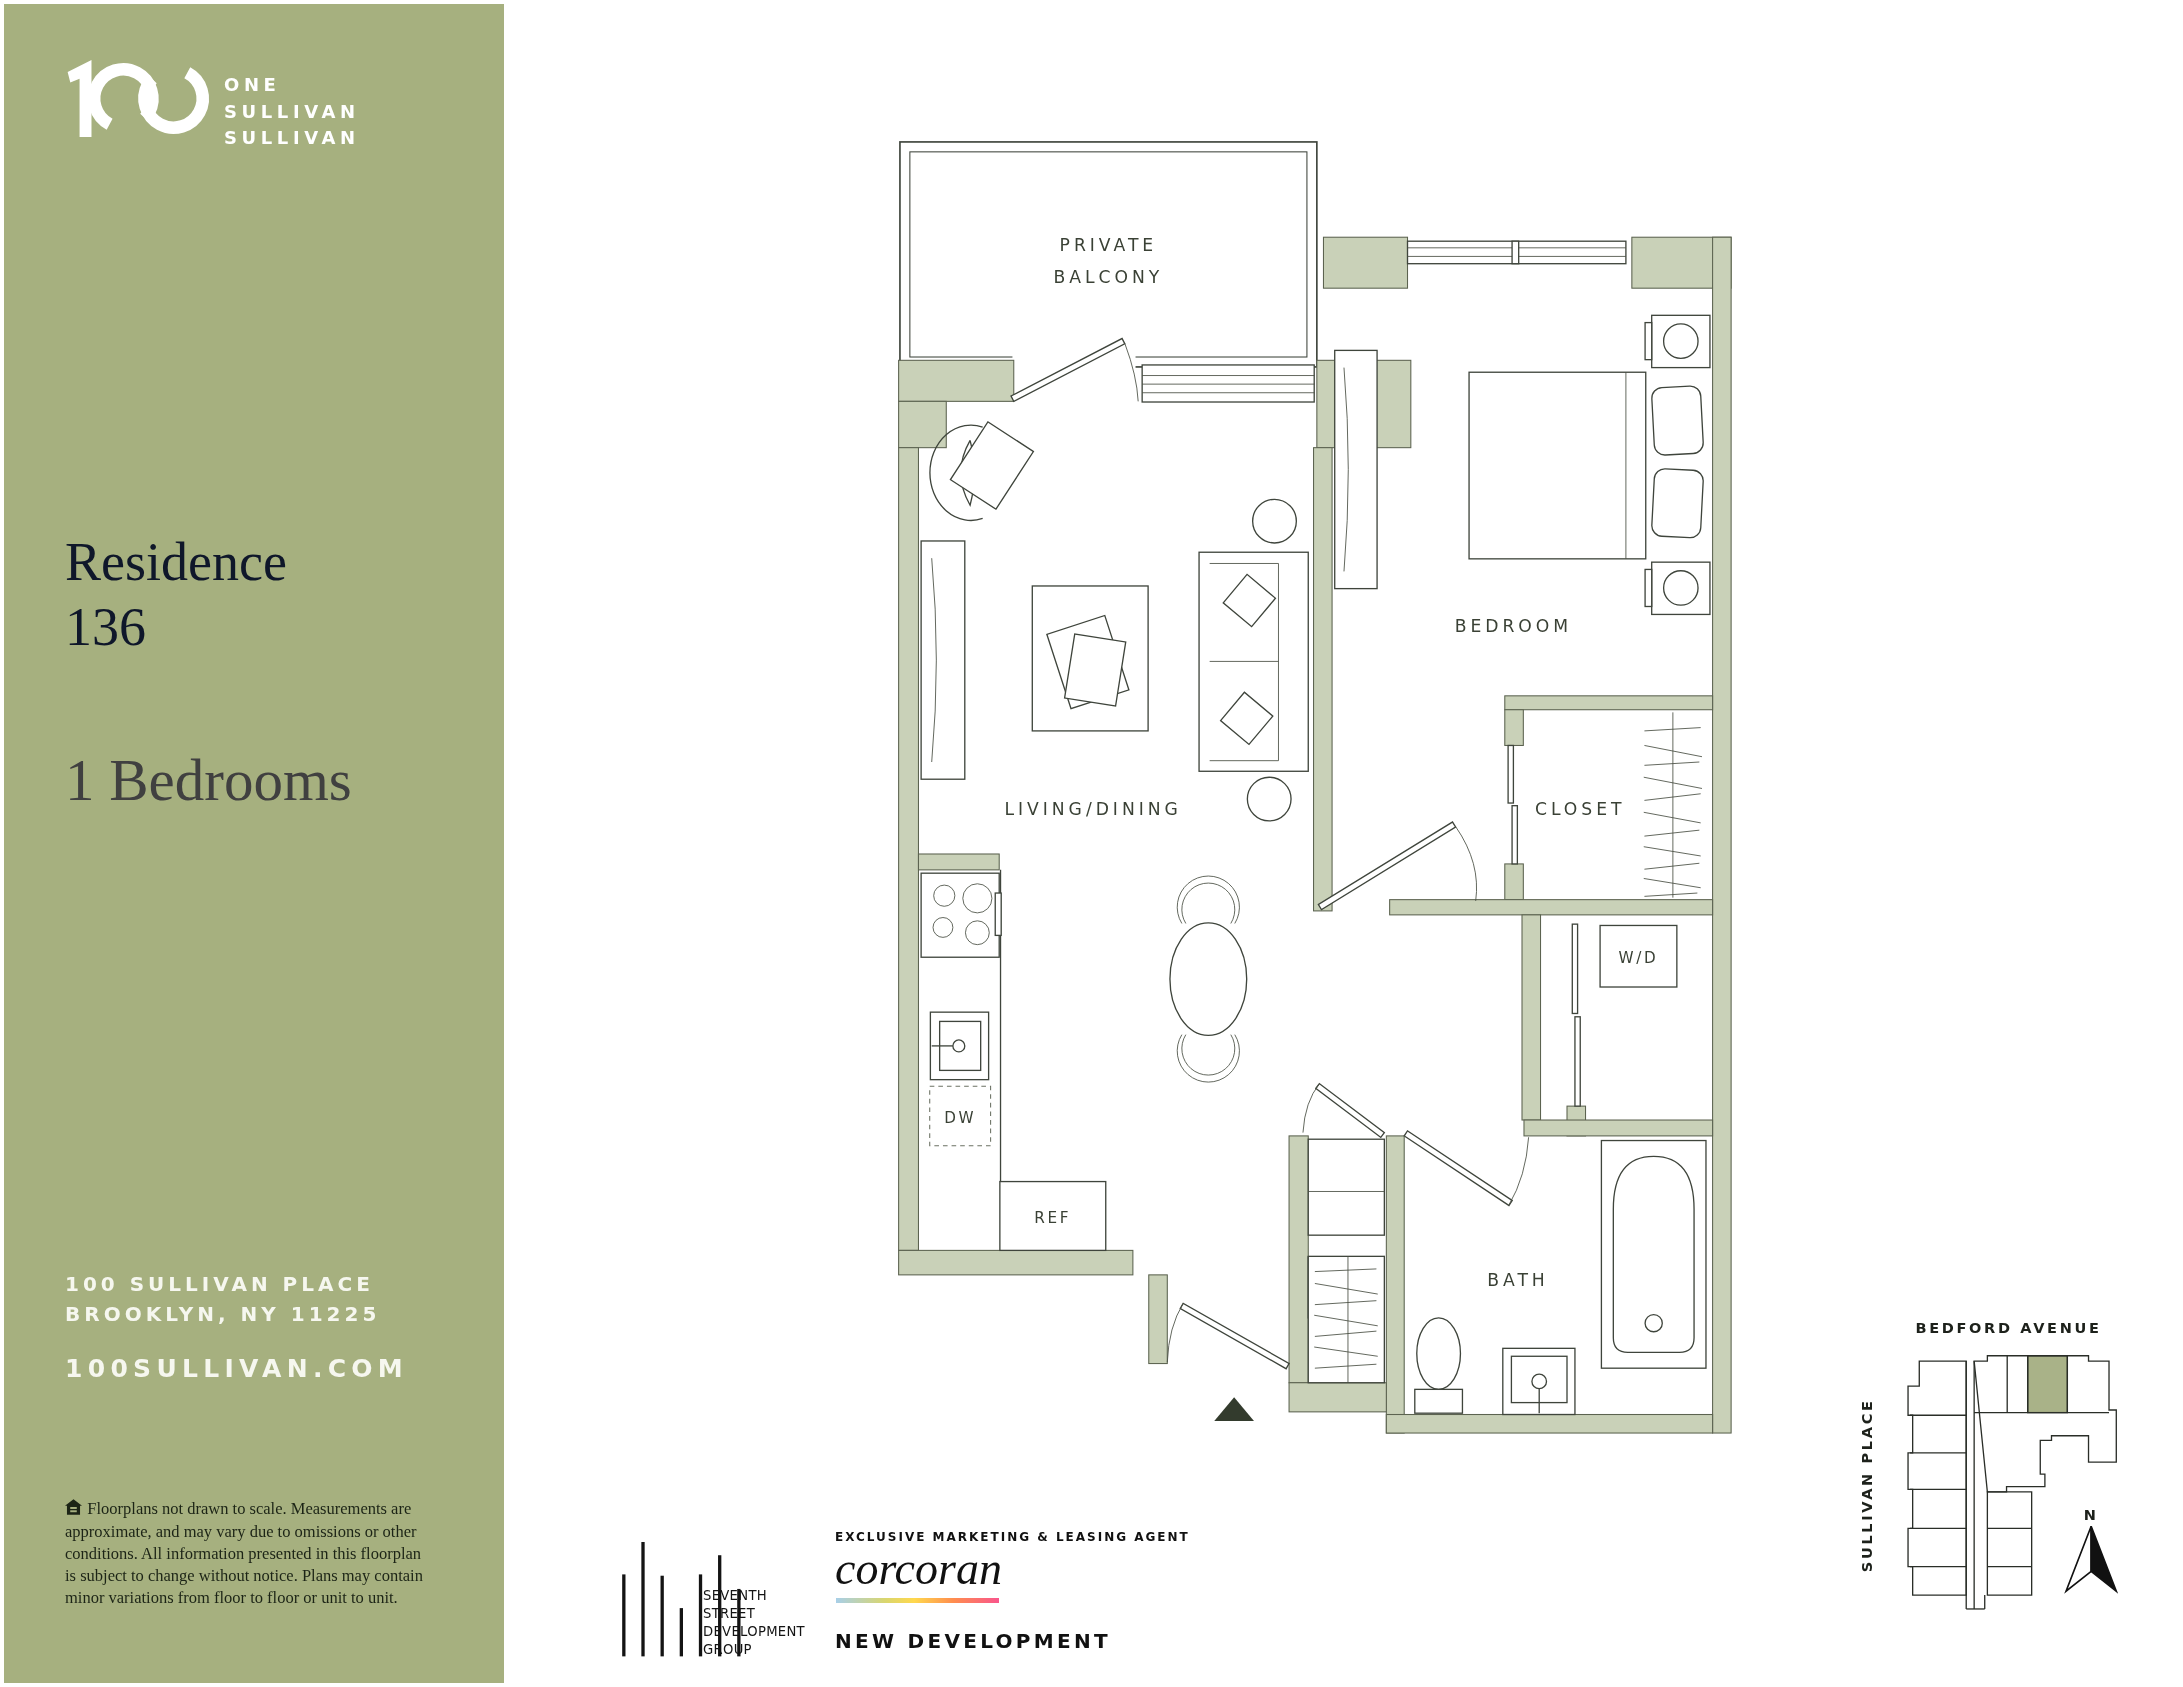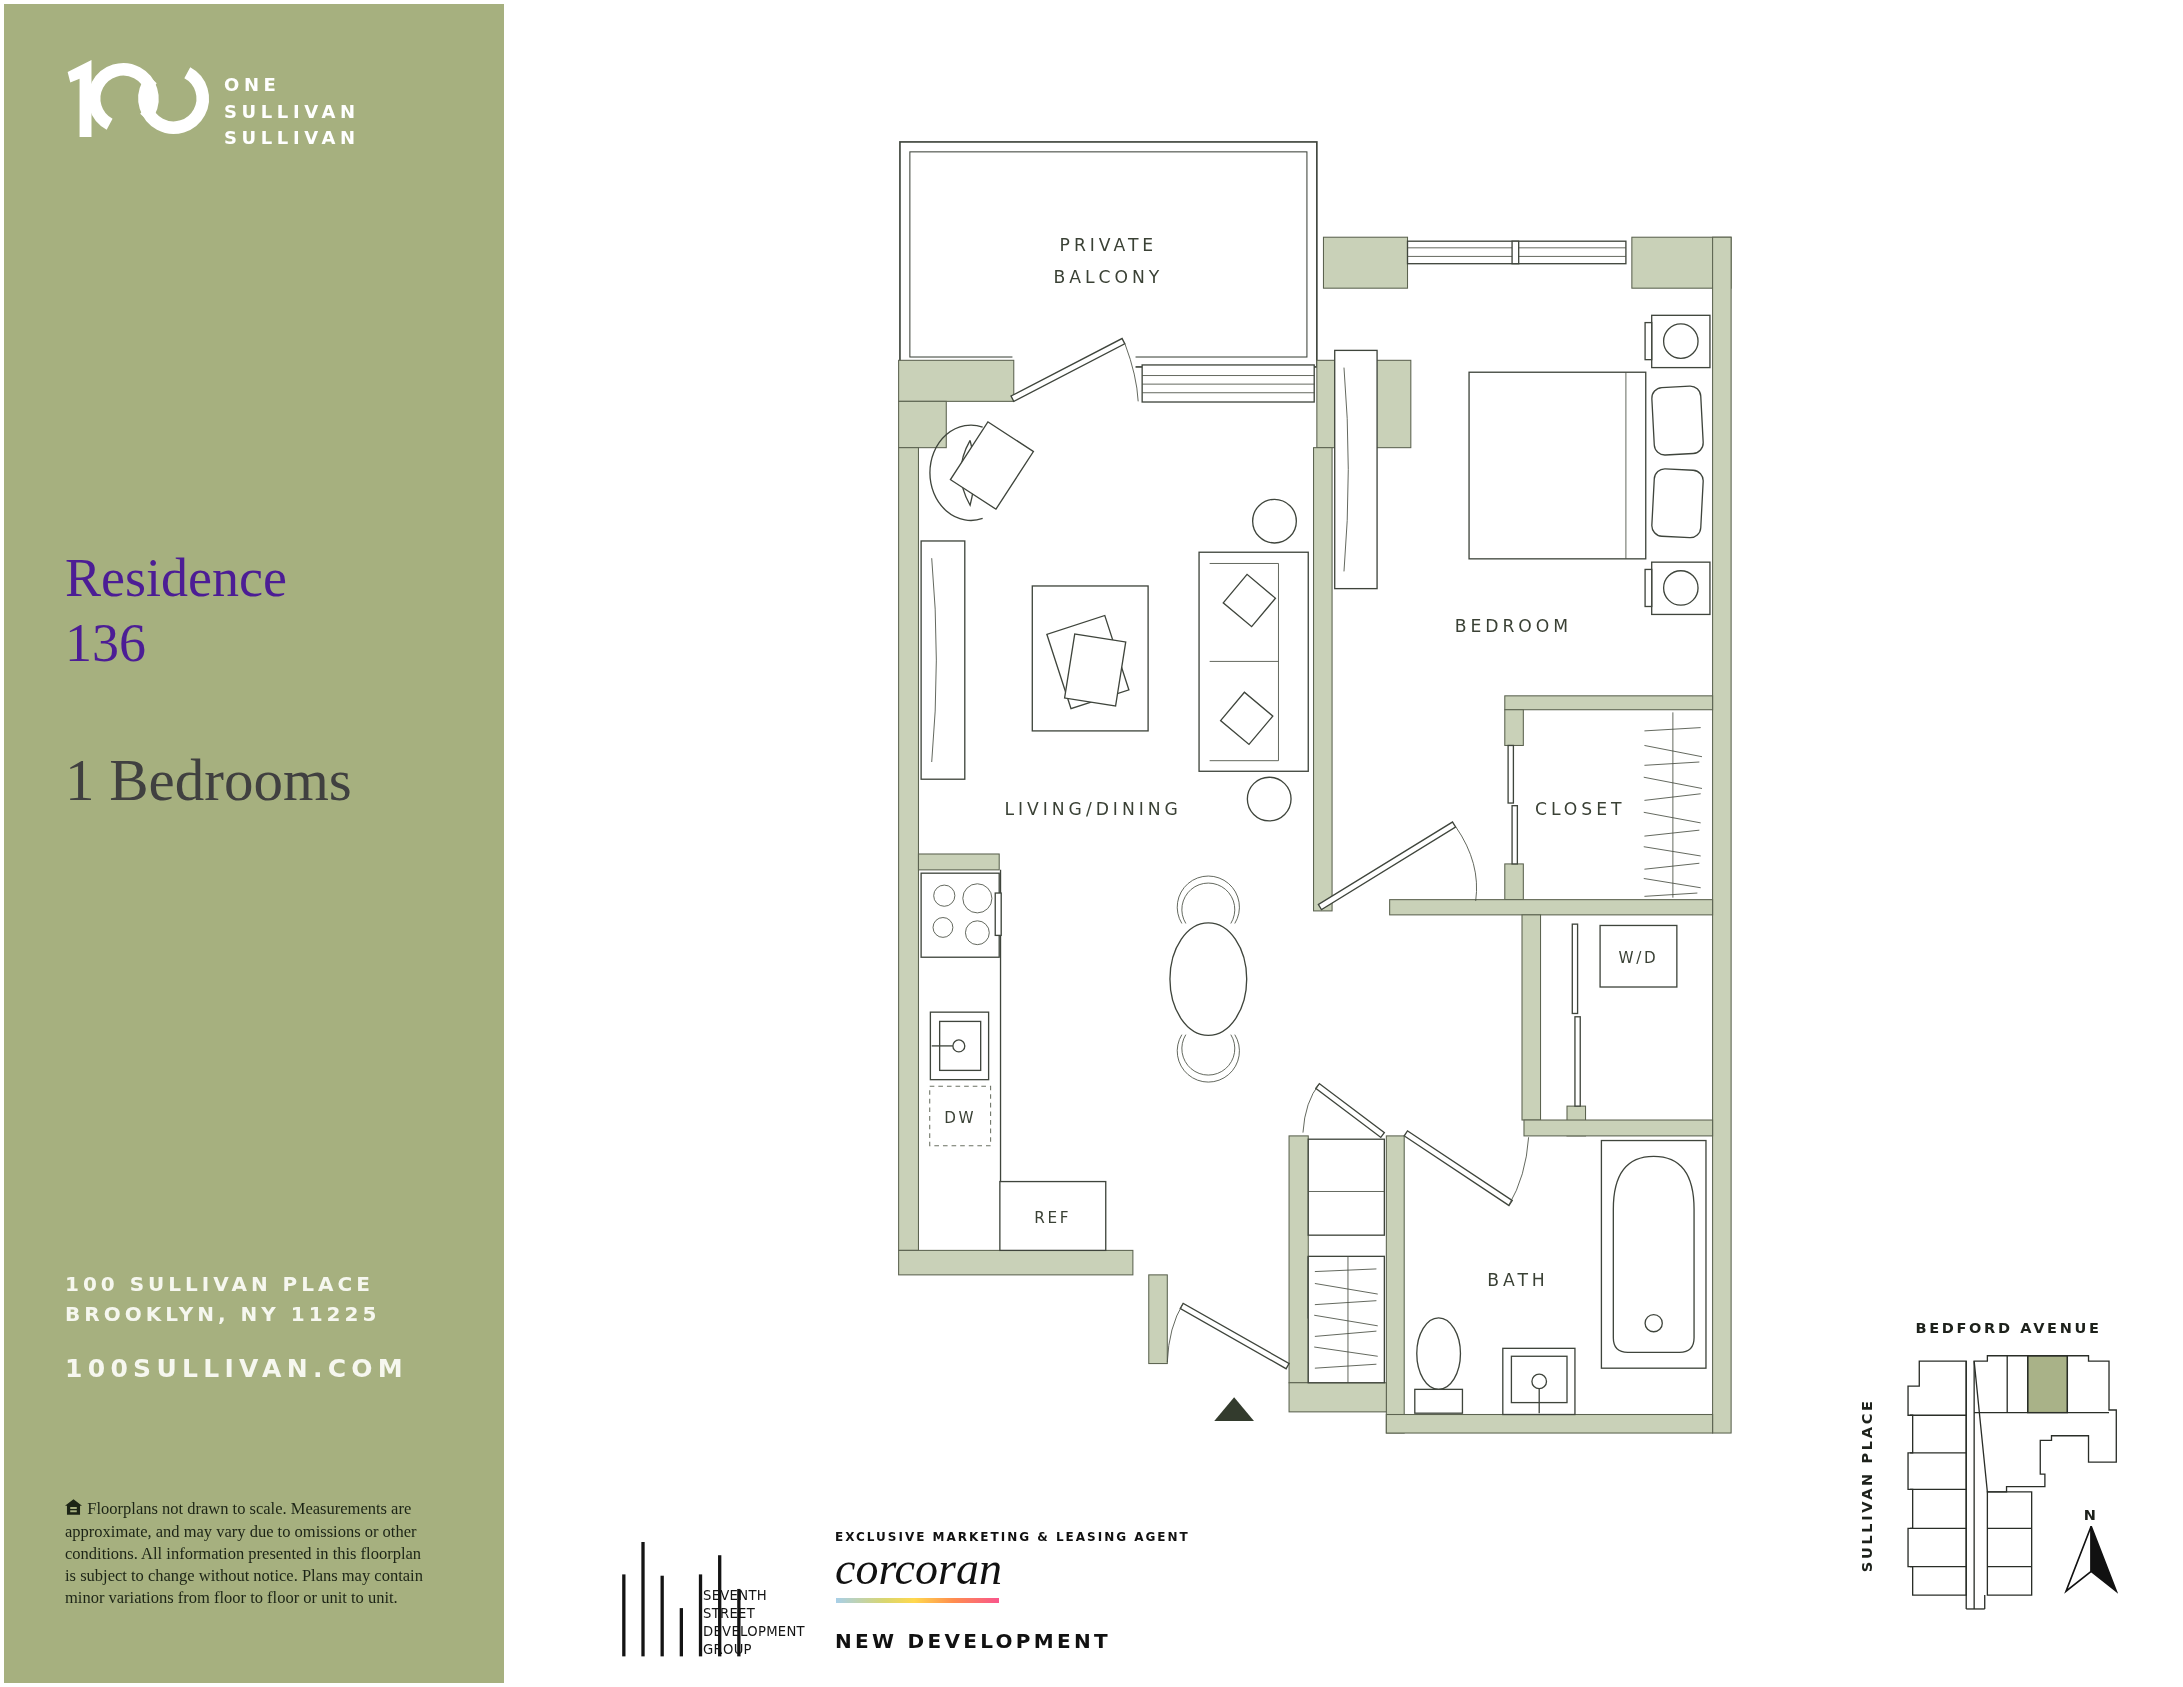--- a/index.html
+++ b/index.html
@@ -3,22 +3,22 @@
 <meta charset="utf-8">
 <style>
   html,body{margin:0;padding:0;background:#ffffff;}
   #page{position:relative;width:2183px;height:1687px;background:#ffffff;overflow:hidden;
         font-family:"DejaVu Sans",sans-serif;}
   
   #sidebar{position:absolute;left:4px;top:4px;width:500px;height:1679px;background:#a6b07f;}
   .logo-row{position:absolute;left:61px;top:48px;width:397px;height:93px;}
   .logo-text{position:absolute;left:159px;top:4px;color:#ffffff;font-size:18px;
              letter-spacing:4.6px;line-height:26.5px;font-weight:bold;margin-top:16px;}
-  .res-block{position:absolute;left:61px;top:526px;color:#4c1d95;
-             font-family:"Liberation Serif","DejaVu Serif",serif;font-size:54px;line-height:65px;font-weight:400;margin-top:16px;}
+  .res-block{position:absolute;left:61px;top:526px;color:#0f172a;
+             font-family:"Liberation Serif","DejaVu Serif",serif;font-size:54px;line-height:65px;font-weight:400;}
   .bed-block{position:absolute;left:61px;top:746px;color:#404040;
              font-family:Liberation Serif, serif;font-size:59px;line-height:61px;font-weight:400;}
   .addr-block{position:absolute;left:61px;top:1265px;color:#f6f7ef;font-size:20px;
               letter-spacing:4px;line-height:30px;font-weight:bold;}
   .site{position:absolute;left:61px;top:1350px;color:#f6f7ef;font-size:25px;letter-spacing:5.3px;font-weight:bold;}
   .disclaimer{position:absolute;left:61px;top:1494px;width:370px;color:#1c2416;
               font-family:"Liberation Serif","DejaVu Serif",serif;font-size:16.5px;line-height:22px;}
   .disclaimer .house{display:inline-block;vertical-align:-1.3px;margin-right:5.3px;}
   
   #plan{position:absolute;left:847px;top:132px;}

